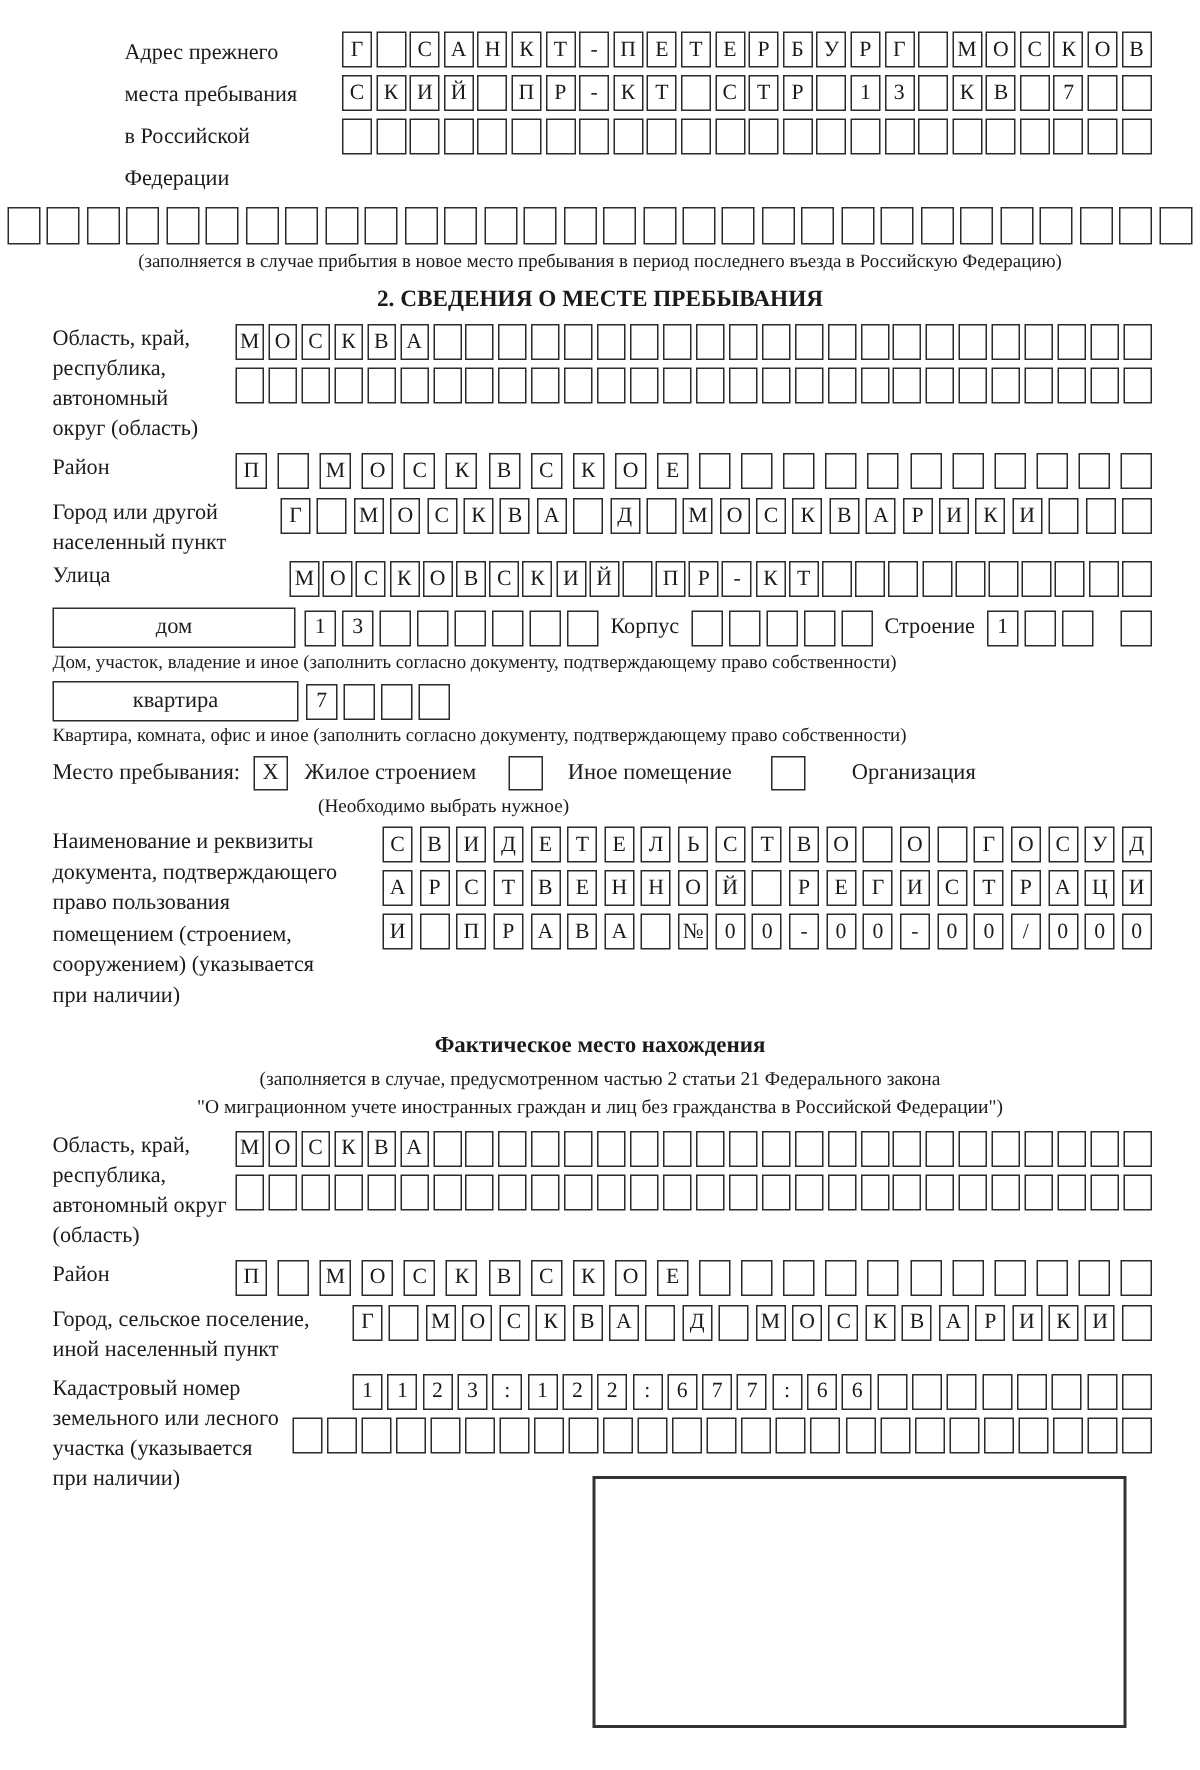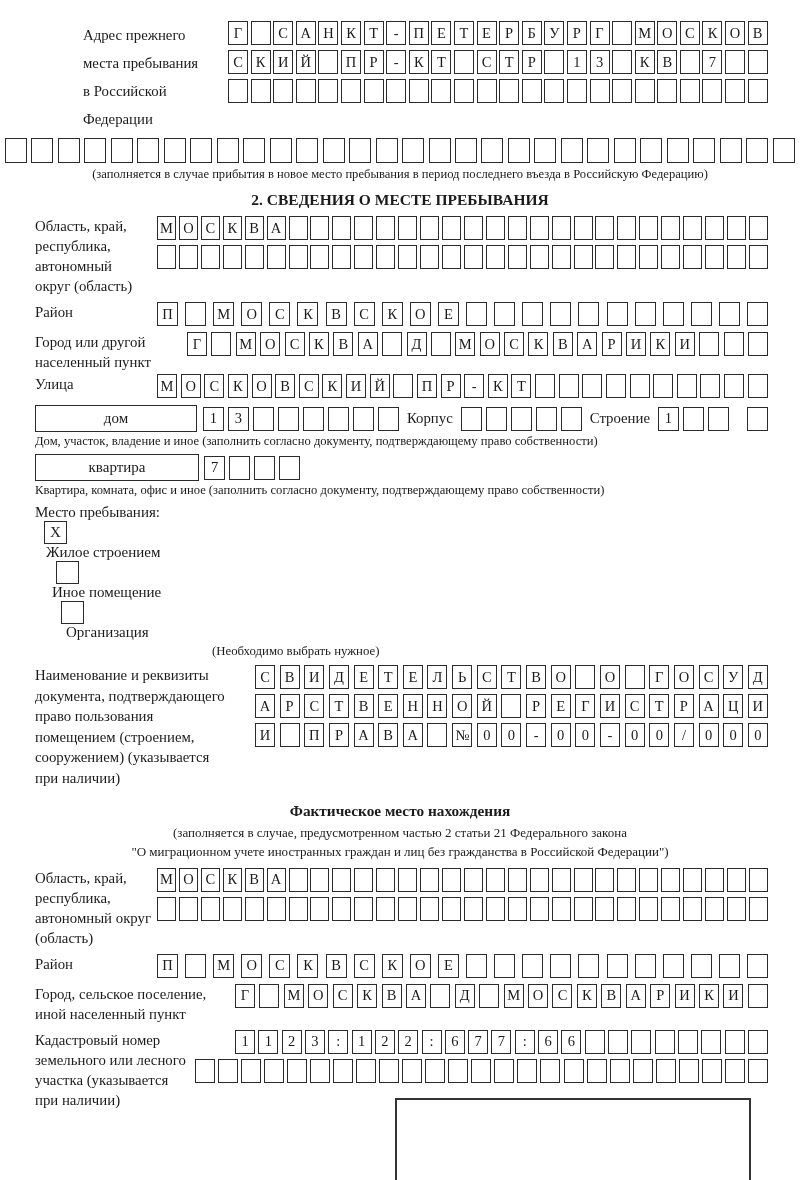--- a/index.html
+++ b/index.html
@@ -53,21 +53,21 @@
     display:flex;align-items:center;justify-content:center;font-size:15px;
   }
   .namebox.dom{width:162px;}
   .namebox.kv{width:164px;}
   .grp{display:flex;gap:4px;}
   .inline-lbl{font-size:14.8px;padding:0 2px;}
   .gap-before{margin-left:12px;}
   .kv-line{display:flex;align-items:center;gap:5px;margin:5px 32px 0 35px;}
 
   
-  .stay-line{display:flex;margin:6px 32px 0 35px;flex-direction:column;}
+  .stay-line{display:flex;align-items:center;margin:6px 32px 0 35px;}
   .chk{
     box-sizing:border-box;width:23px;height:23px;border:1.6px solid #2b2b2b;
     display:flex;align-items:center;justify-content:center;font-size:15px;flex-shrink:0;
   }
   .stay-note{font-size:12.8px;margin:3px 0 0 212px;}
 
   
   .fact-title{font-weight:bold;text-align:center;font-size:15.3px;margin:14px 0 4px 0;}
   .fact-cap{font-size:13px;text-align:center;line-height:1.45;margin:0 40px;}
 
@@ -327,21 +327,21 @@
         <span class="cell">Р</span>
         <span class="cell">И</span>
         <span class="cell">К</span>
         <span class="cell">И</span>
         <span class="cell"></span>
         <span class="cell"></span>
         <span class="cell"></span>
       </div>
   </div>
 
-  <div class="row-flex ml" style="margin-top:2px;">
+  <div class="row-flex ml" style="margin-top:2px;gap:36px;">
     <div class="lbl lbl-122">Улица</div>
     <div class="cellrow w20 grow">
         <span class="cell">М</span>
         <span class="cell">О</span>
         <span class="cell">С</span>
         <span class="cell">К</span>
         <span class="cell">О</span>
         <span class="cell">В</span>
         <span class="cell">С</span>
         <span class="cell">К</span>

